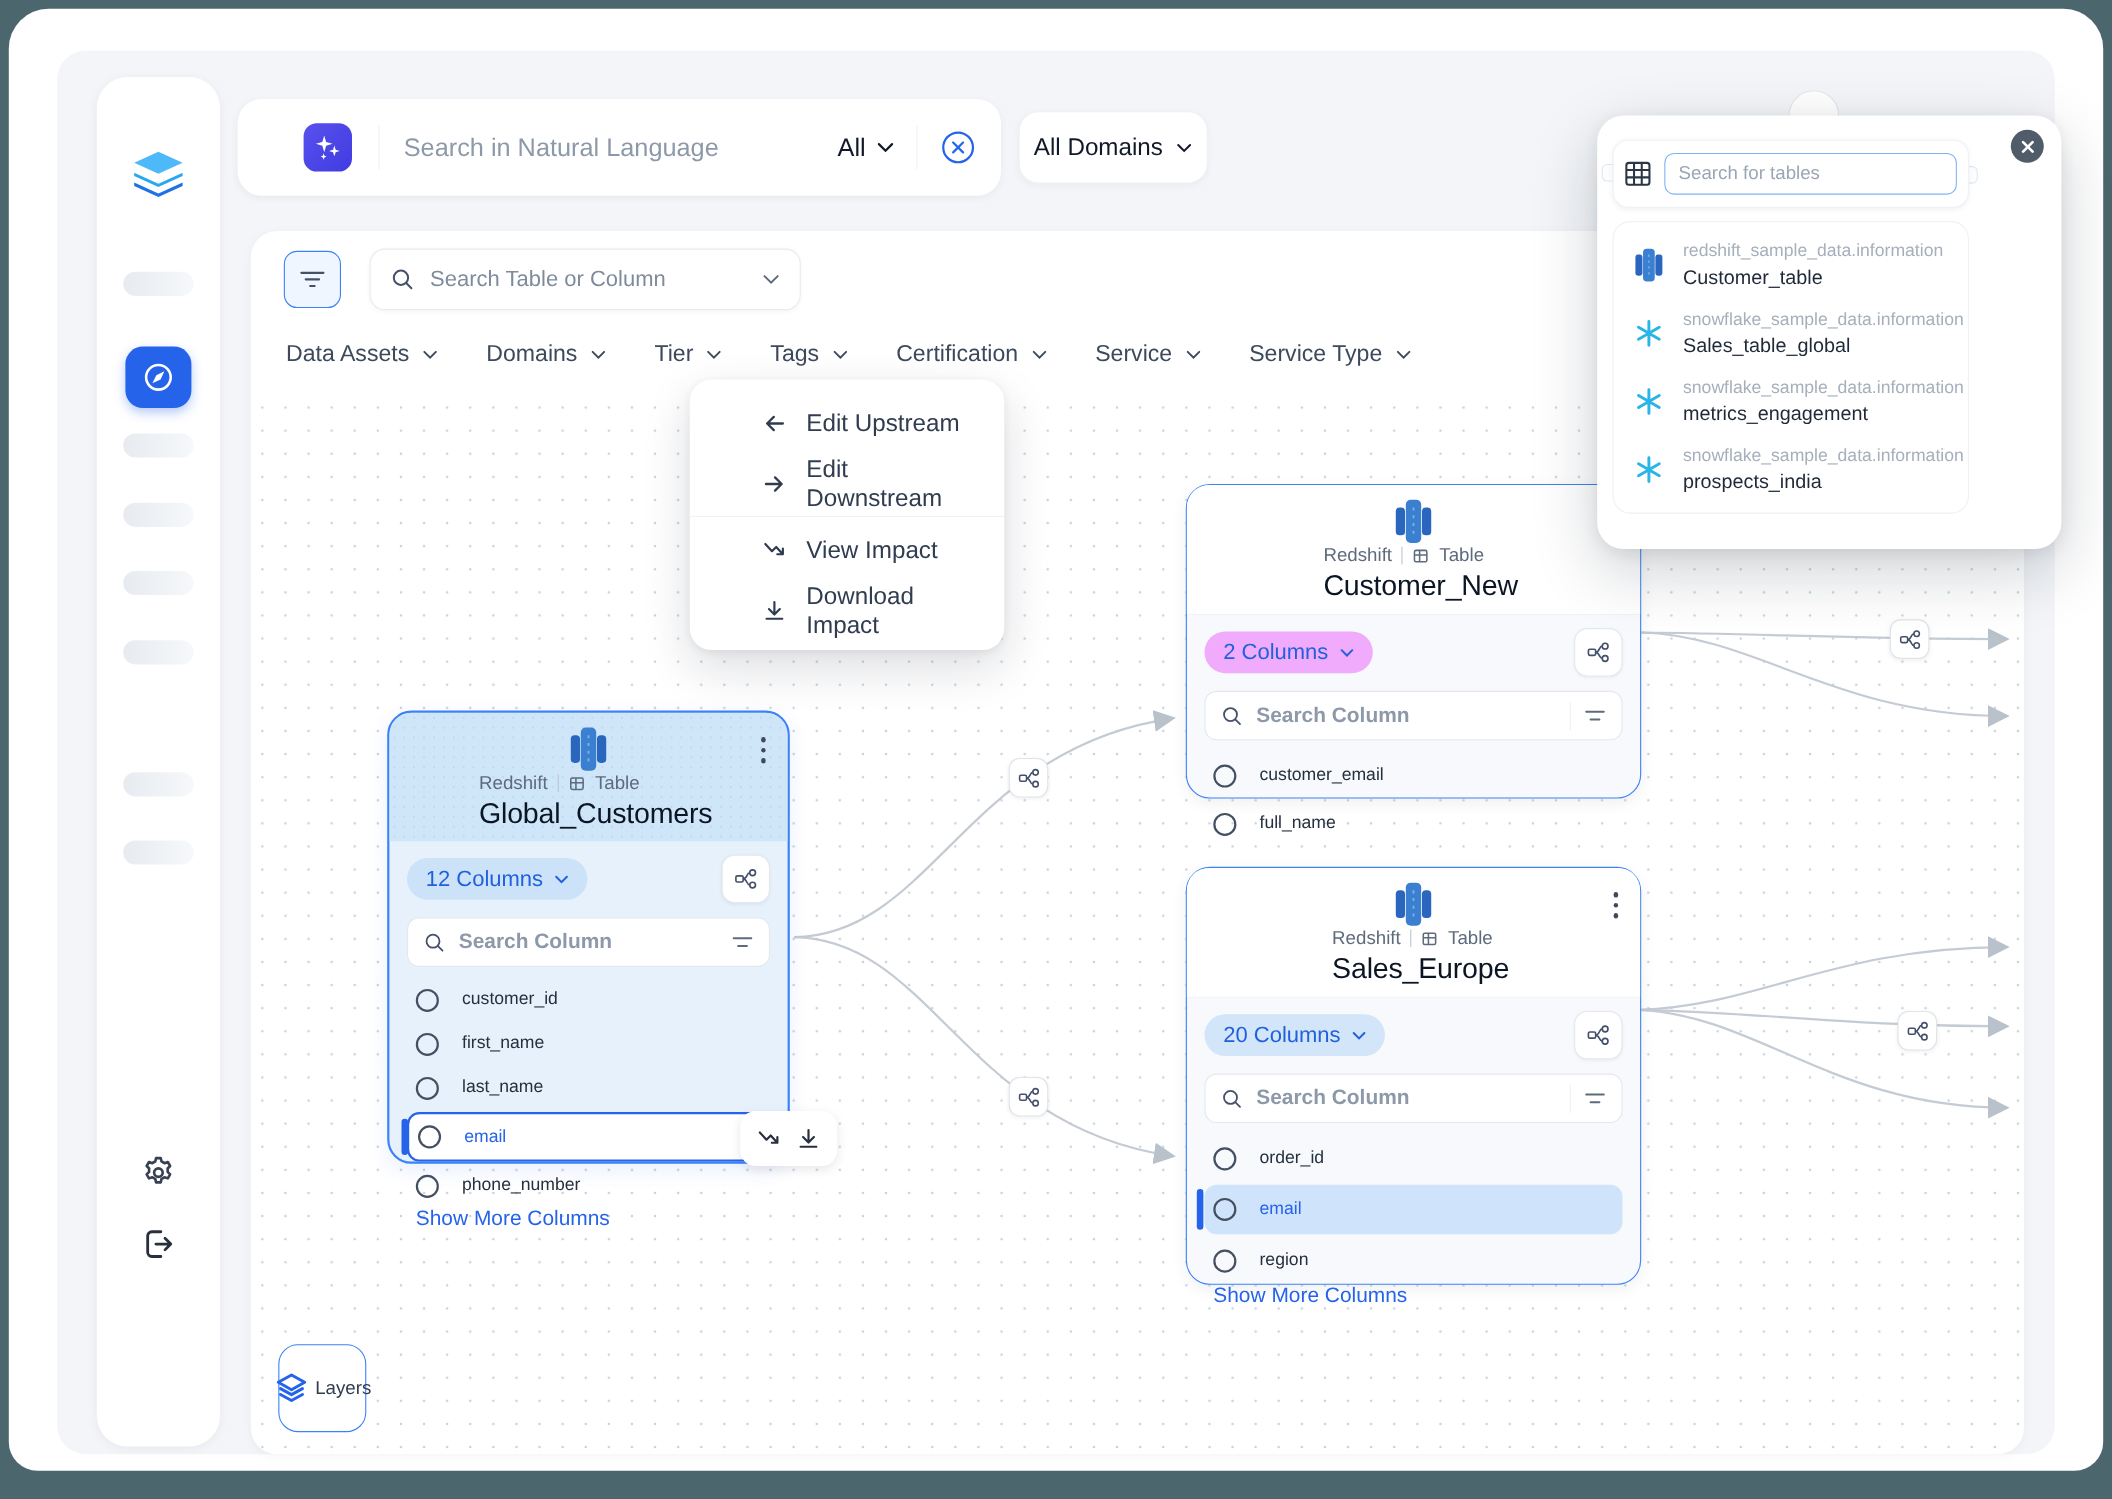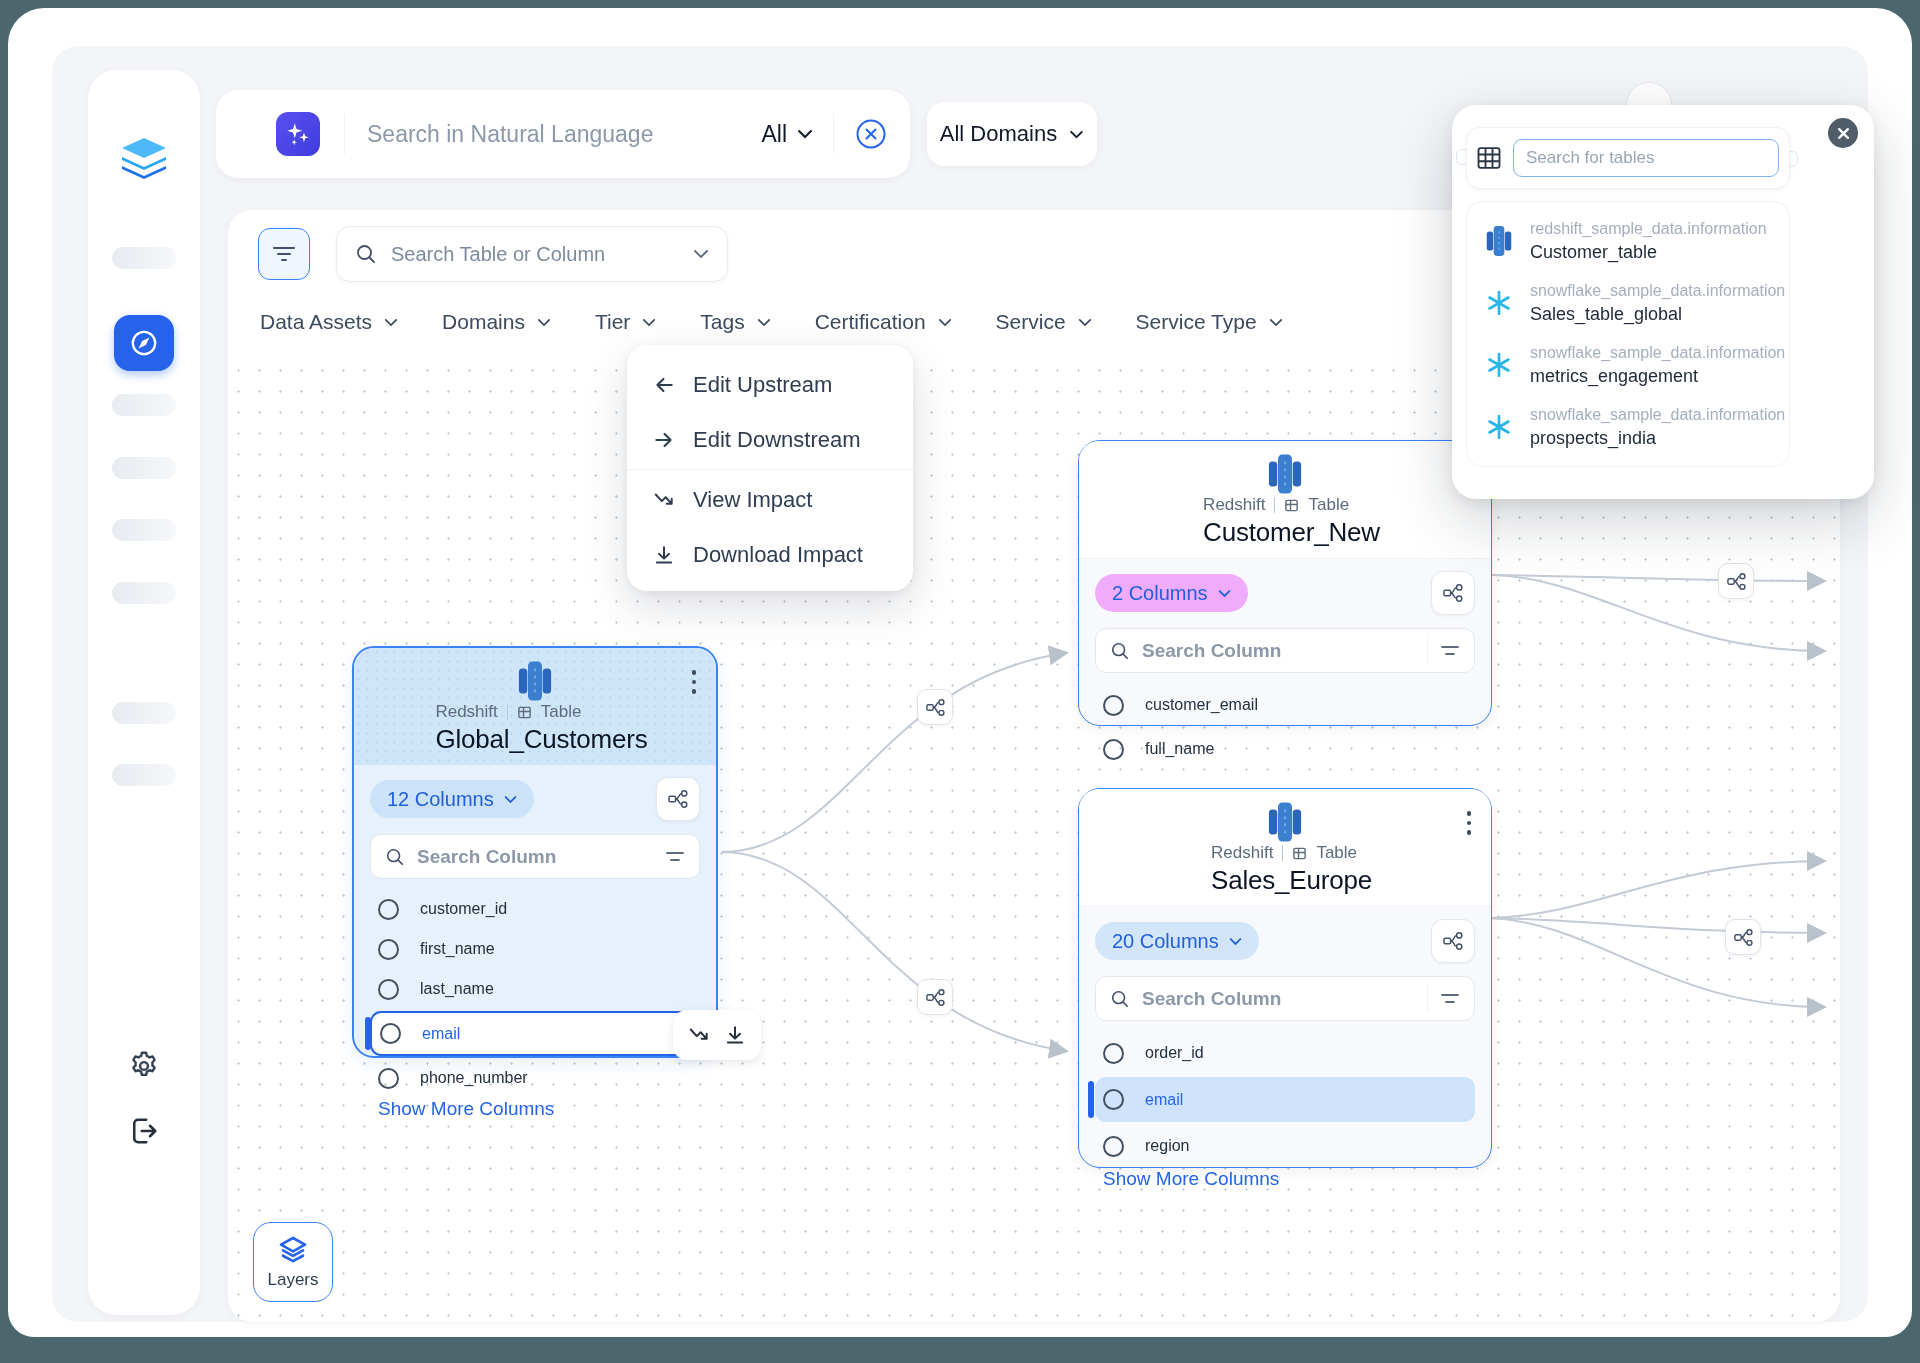--- a/index.html
+++ b/index.html
@@ -56,21 +56,21 @@
   .tbl-search input { flex:1; border:none; outline:none; font-size:20px; color:#374151; background:transparent; font-family:"Liberation Sans",sans-serif; }
   .tbl-search input::placeholder { color:#7e8b9c; }
   .chips { position:absolute; left:32px; top:100px; display:flex; gap:44px; align-items:center; }
   .chip { display:flex; align-items:center; gap:12px; font-size:21px; font-weight:500; color:#3d4a5c; cursor:pointer; }
 
   
   .ctx-menu { position:absolute; left:399px; top:135px; width:286px; height:246px; background:#fff;
               border-radius:20px; box-shadow:0 16px 44px rgba(15,23,42,.14), 0 2px 8px rgba(15,23,42,.06);
               padding:12px 0; z-index:6; }
   .ctx-item { height:55px; display:flex; align-items:center; gap:18px; padding:0 26px;
-              font-size:22px; font-weight:500; color:#303c4f; cursor:pointer; }
+              font-size:22px; font-weight:500; color:#303c4f; cursor:pointer;margin-left:40px; }
   .ctx-sep { height:1px; background:#eef1f5; margin:2px 0; }
 
   
   .node { position:absolute; border-radius:22px; z-index:3; }
   .node-blue { background:#e7f1fc; border:2px solid #3b82f6;
                box-shadow:0 6px 18px rgba(37,99,235,.10); }
   .node-gray { background:#f7f9fc; border:1.5px solid #3b82f6; box-shadow:0 4px 14px rgba(15,23,42,.06); }
   .node-head { display:flex; align-items:center; padding:12px 16px 10px 16px; border-radius:20px 20px 0 0; position:relative;flex-direction:column; }
   .head-blue { background:#cfe6f9; background-image:radial-gradient(rgba(37,99,235,.10) 1px, transparent 1.1px); background-size:9px 9px; }
   .head-white { background:#fff; border-bottom:1px solid #eef1f5; }
@@ -101,21 +101,21 @@
   .impact-pill { position:absolute; left:445px; top:800px; width:88px; height:50px; background:#fff; border-radius:14px;
                  box-shadow:0 3px 10px rgba(15,23,42,.10); display:flex; align-items:center; justify-content:space-evenly; z-index:4; }
 
   
   .edge-btn { position:absolute; width:36px; height:36px; background:#fff; border:1px solid #dfe4ea; border-radius:10px;
               display:flex; align-items:center; justify-content:center; z-index:2; box-shadow:0 1px 4px rgba(16,24,40,.06); cursor:pointer; }
   .edges { position:absolute; left:0; top:0; z-index:1; }
 
   
   .layers-btn { position:absolute; left:25px; top:1012px; width:80px; height:80px; background:#fff;
-                border:1.5px solid #3b82f6; border-radius:18px; display:flex; flex-direction:column;
+                border:1.5px solid #3b82f6; border-radius:18px; display:flex; flex-direction:row;
                 align-items:center; justify-content:center; gap:4px; z-index:4; cursor:pointer;
                 font-size:17px; color:#303c4f; }
 
   
   .popup { position:absolute; left:1452px; top:105px; width:422px; height:394px; background:#fff; border-radius:24px;
            box-shadow:0 20px 60px rgba(15,23,42,.20), 0 4px 14px rgba(15,23,42,.08); z-index:50; }
   .popup-close { position:absolute; right:16px; top:13px; width:30px; height:30px; border-radius:50%; background:#515c6b;
                  display:flex; align-items:center; justify-content:center; cursor:pointer; z-index:2; }
   .popup-head { position:absolute; left:14px; top:22px; width:324px; height:62px; border:1px solid #eef1f5; border-radius:14px;
                 box-shadow:0 1px 5px rgba(16,24,40,.05); display:flex; align-items:center; padding:0 10px 0 8px; gap:10px; background:#fff; }

